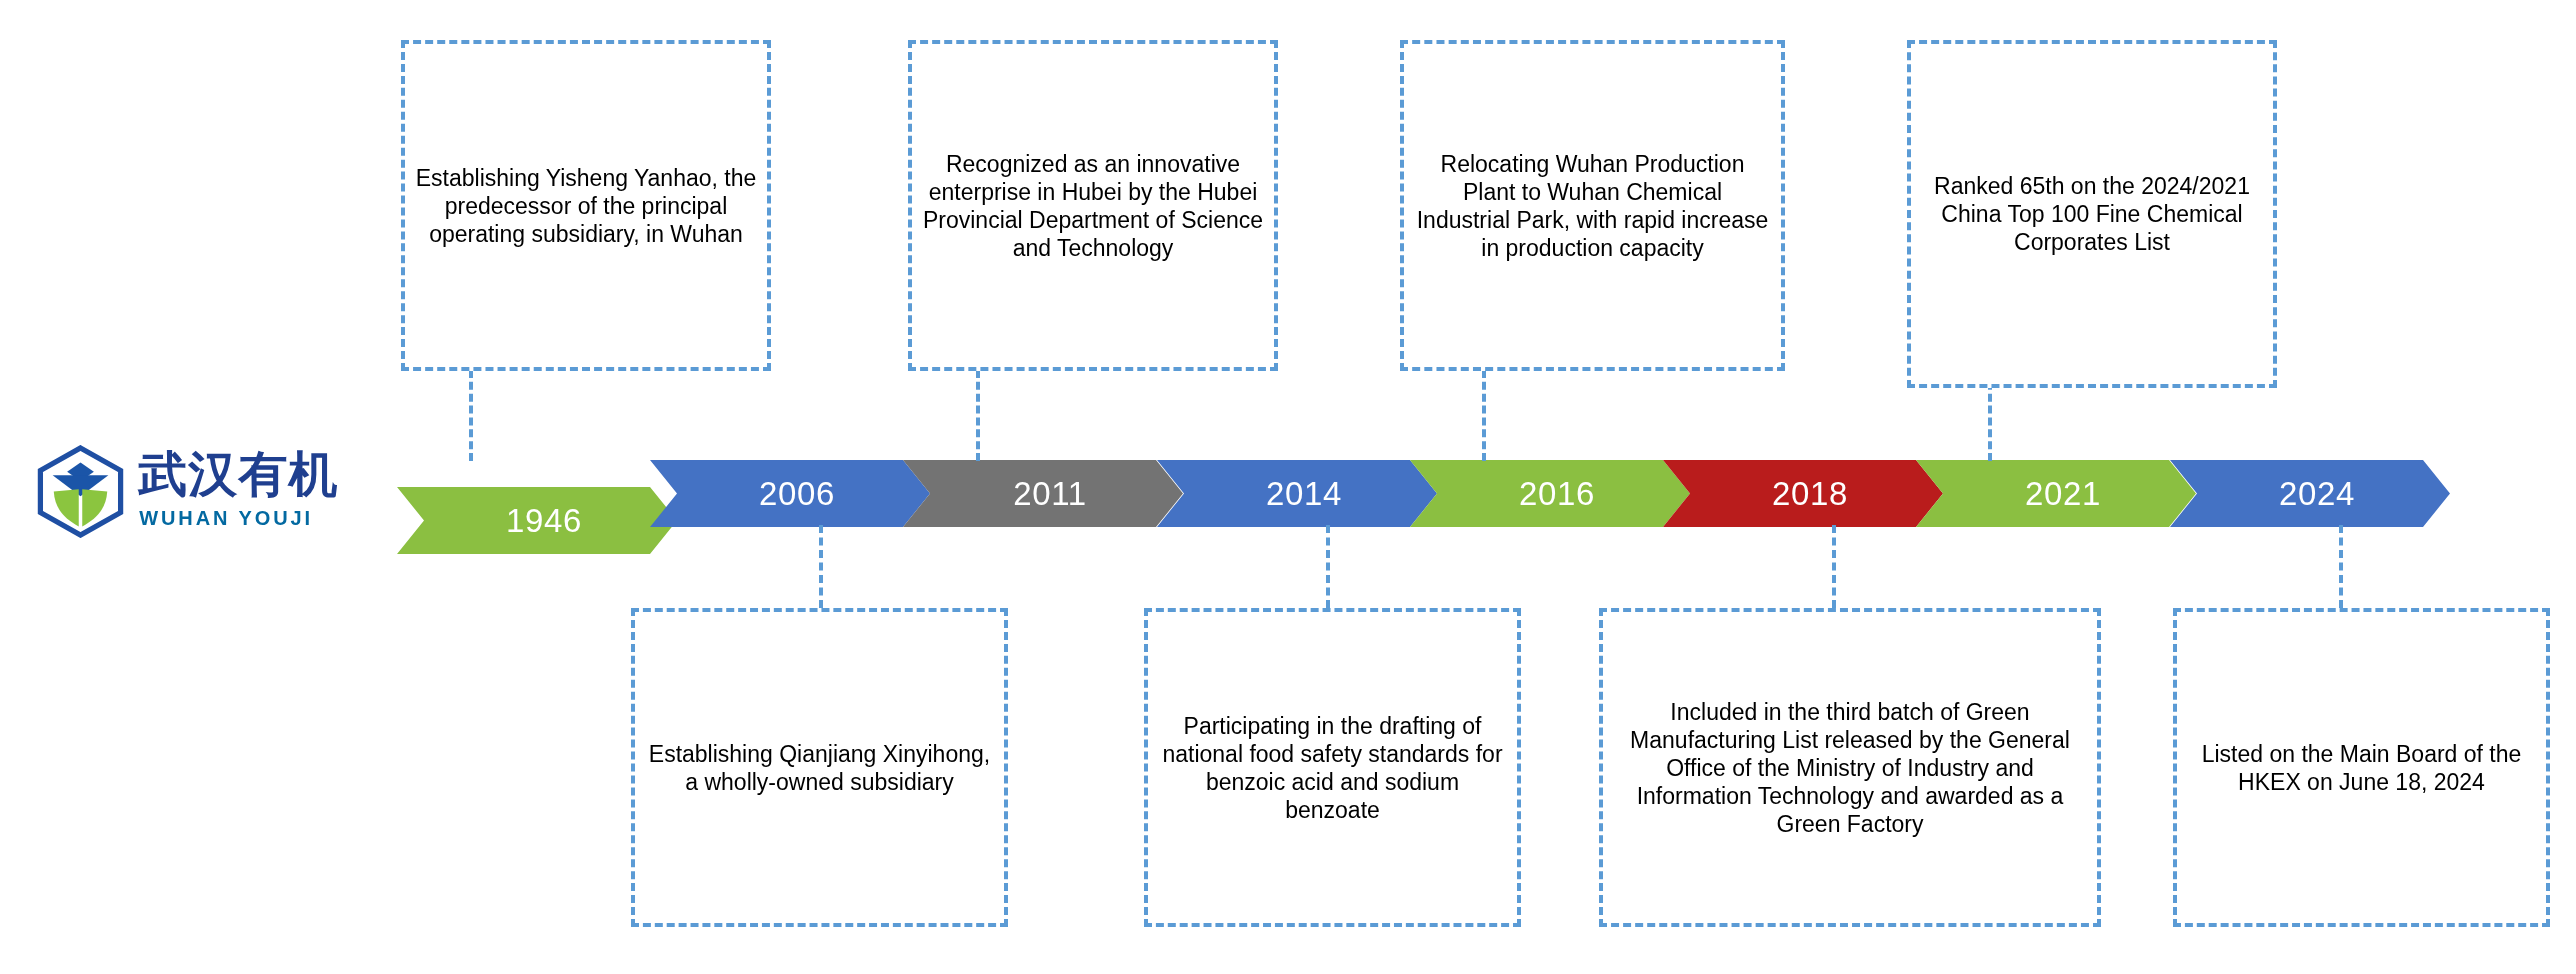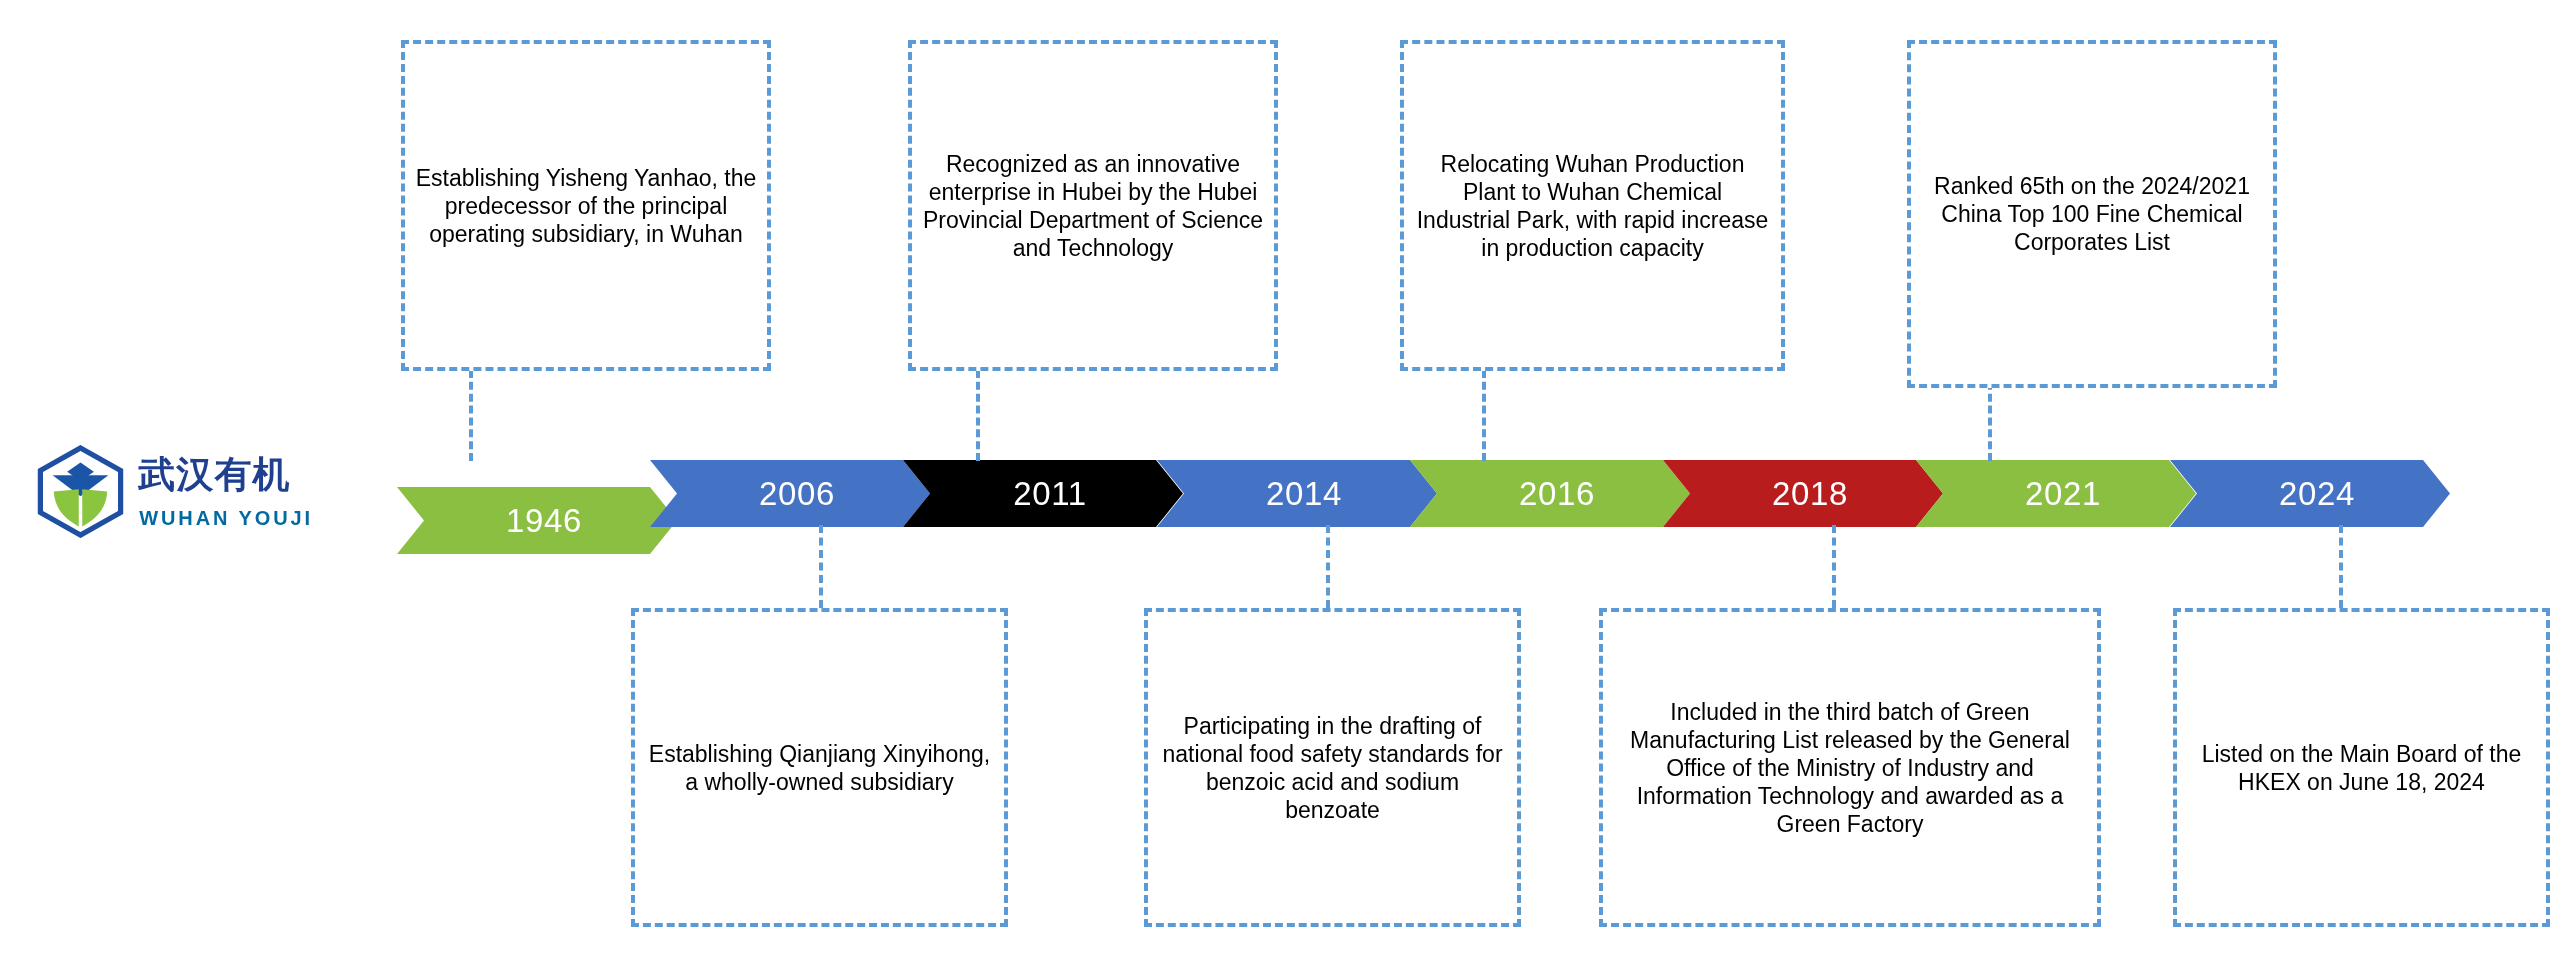--- a/index.html
+++ b/index.html
@@ -14,21 +14,21 @@
     background:#ffffff;
     overflow:hidden;
   }
 
   
   .logo-wrap{position:absolute;left:29px;top:441px;width:350px;height:99px;}
   .logo-mark{position:absolute;left:4.7px;top:3.5px;width:93px;height:93px;}
   .logo-text{position:absolute;left:109px;top:3.5px;width:233px;height:93px;}
   .logo-cn{
     position:absolute;left:0;top:1.2px;width:233px;height:58px;
-    color:#1F3F8F;font-size:37px;font-weight:bold;letter-spacing:1.2px;
+    color:#1F3F8F;font-size:49px;font-weight:bold;letter-spacing:1.2px;
     line-height:58px;white-space:nowrap;
     font-family:"DejaVu Sans","Liberation Sans",sans-serif;
   }
   .logo-en{
     position:absolute;left:1.2px;top:62px;width:233px;
     color:#0369a1;font-size:20px;font-weight:bold;letter-spacing:2.9px;
     line-height:23px;white-space:nowrap;
   }
 
   
@@ -92,21 +92,21 @@
     </div>
   </div>
 
   <div class="timeline">
     <div class="chev first" style="left:0px;width:280px;background:#8BBF41;">
       <span class="chev-label">1946</span>
     </div>
     <div class="chev" style="left:253px;width:280px;background:#4472C4;">
       <span class="chev-label">2006</span>
     </div>
-    <div class="chev" style="left:506px;width:280px;background:#000000;">
+    <div class="chev" style="left:506px;width:280px;background:#737373;">
       <span class="chev-label">2011</span>
     </div>
     <div class="chev" style="left:760px;width:280px;background:#4472C4;">
       <span class="chev-label">2014</span>
     </div>
     <div class="chev" style="left:1013px;width:280px;background:#8BBF41;">
       <span class="chev-label">2016</span>
     </div>
     <div class="chev" style="left:1266px;width:280px;background:#b91c1c;">
       <span class="chev-label">2018</span>

